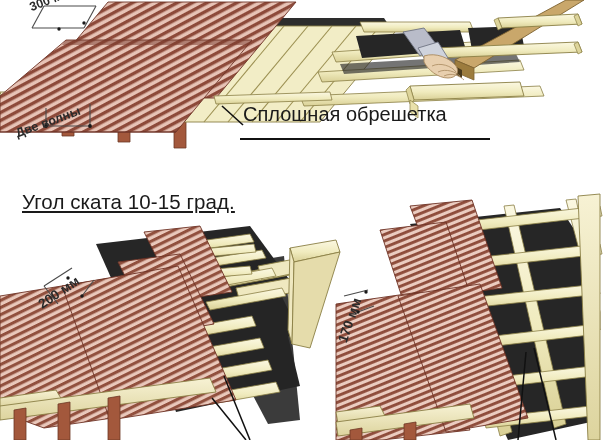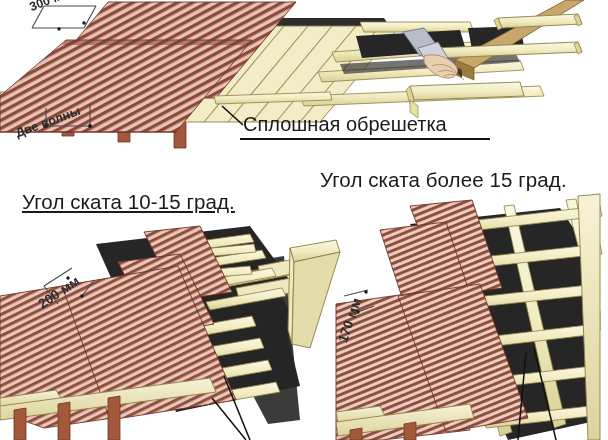--- a/index.html
+++ b/index.html
@@ -291,24 +291,23 @@
       <circle cx="358" cy="312" r="1.7" fill="#1a1a1a"></circle>
       <circle cx="366" cy="292" r="1.7" fill="#1a1a1a"></circle>
     </g>
 
   </svg>
 
   <div class="lbl lbl-dim" style="left:28px;top:2px;transform:rotate(-21deg);transform-origin:left top;">300 мм</div>
 
   <div class="lbl lbl-dim" style="left:14px;top:128px;transform:rotate(-20deg);transform-origin:left top;">Две волны</div>
 
-  <div class="lbl lbl-solid" style="left:243px;top:114px;">Сплошная обрешетка</div>
+  <div class="lbl lbl-solid" style="left:243px;top:104px;">Сплошная обрешетка</div>
   <div class="underline-solid" style="left:240px;top:138px;width:250px;"></div>
 
-  <div class="lbl lbl-angle" style="left:320px;top:170px;">Угол ската более 15 град.</div>
 
   <div class="lbl lbl-angle" style="left:22px;top:192px;text-decoration:underline;">Угол ската 10-15 град.</div>
 
   <div class="lbl lbl-dim2" style="left:36px;top:300px;transform:rotate(-34deg);transform-origin:left top;">200 мм</div>
 
   <div class="lbl lbl-dim2" style="left:336px;top:340px;transform:rotate(-71deg);transform-origin:left top;">170 мм</div>
 
 </div>
 
 </body></html>

